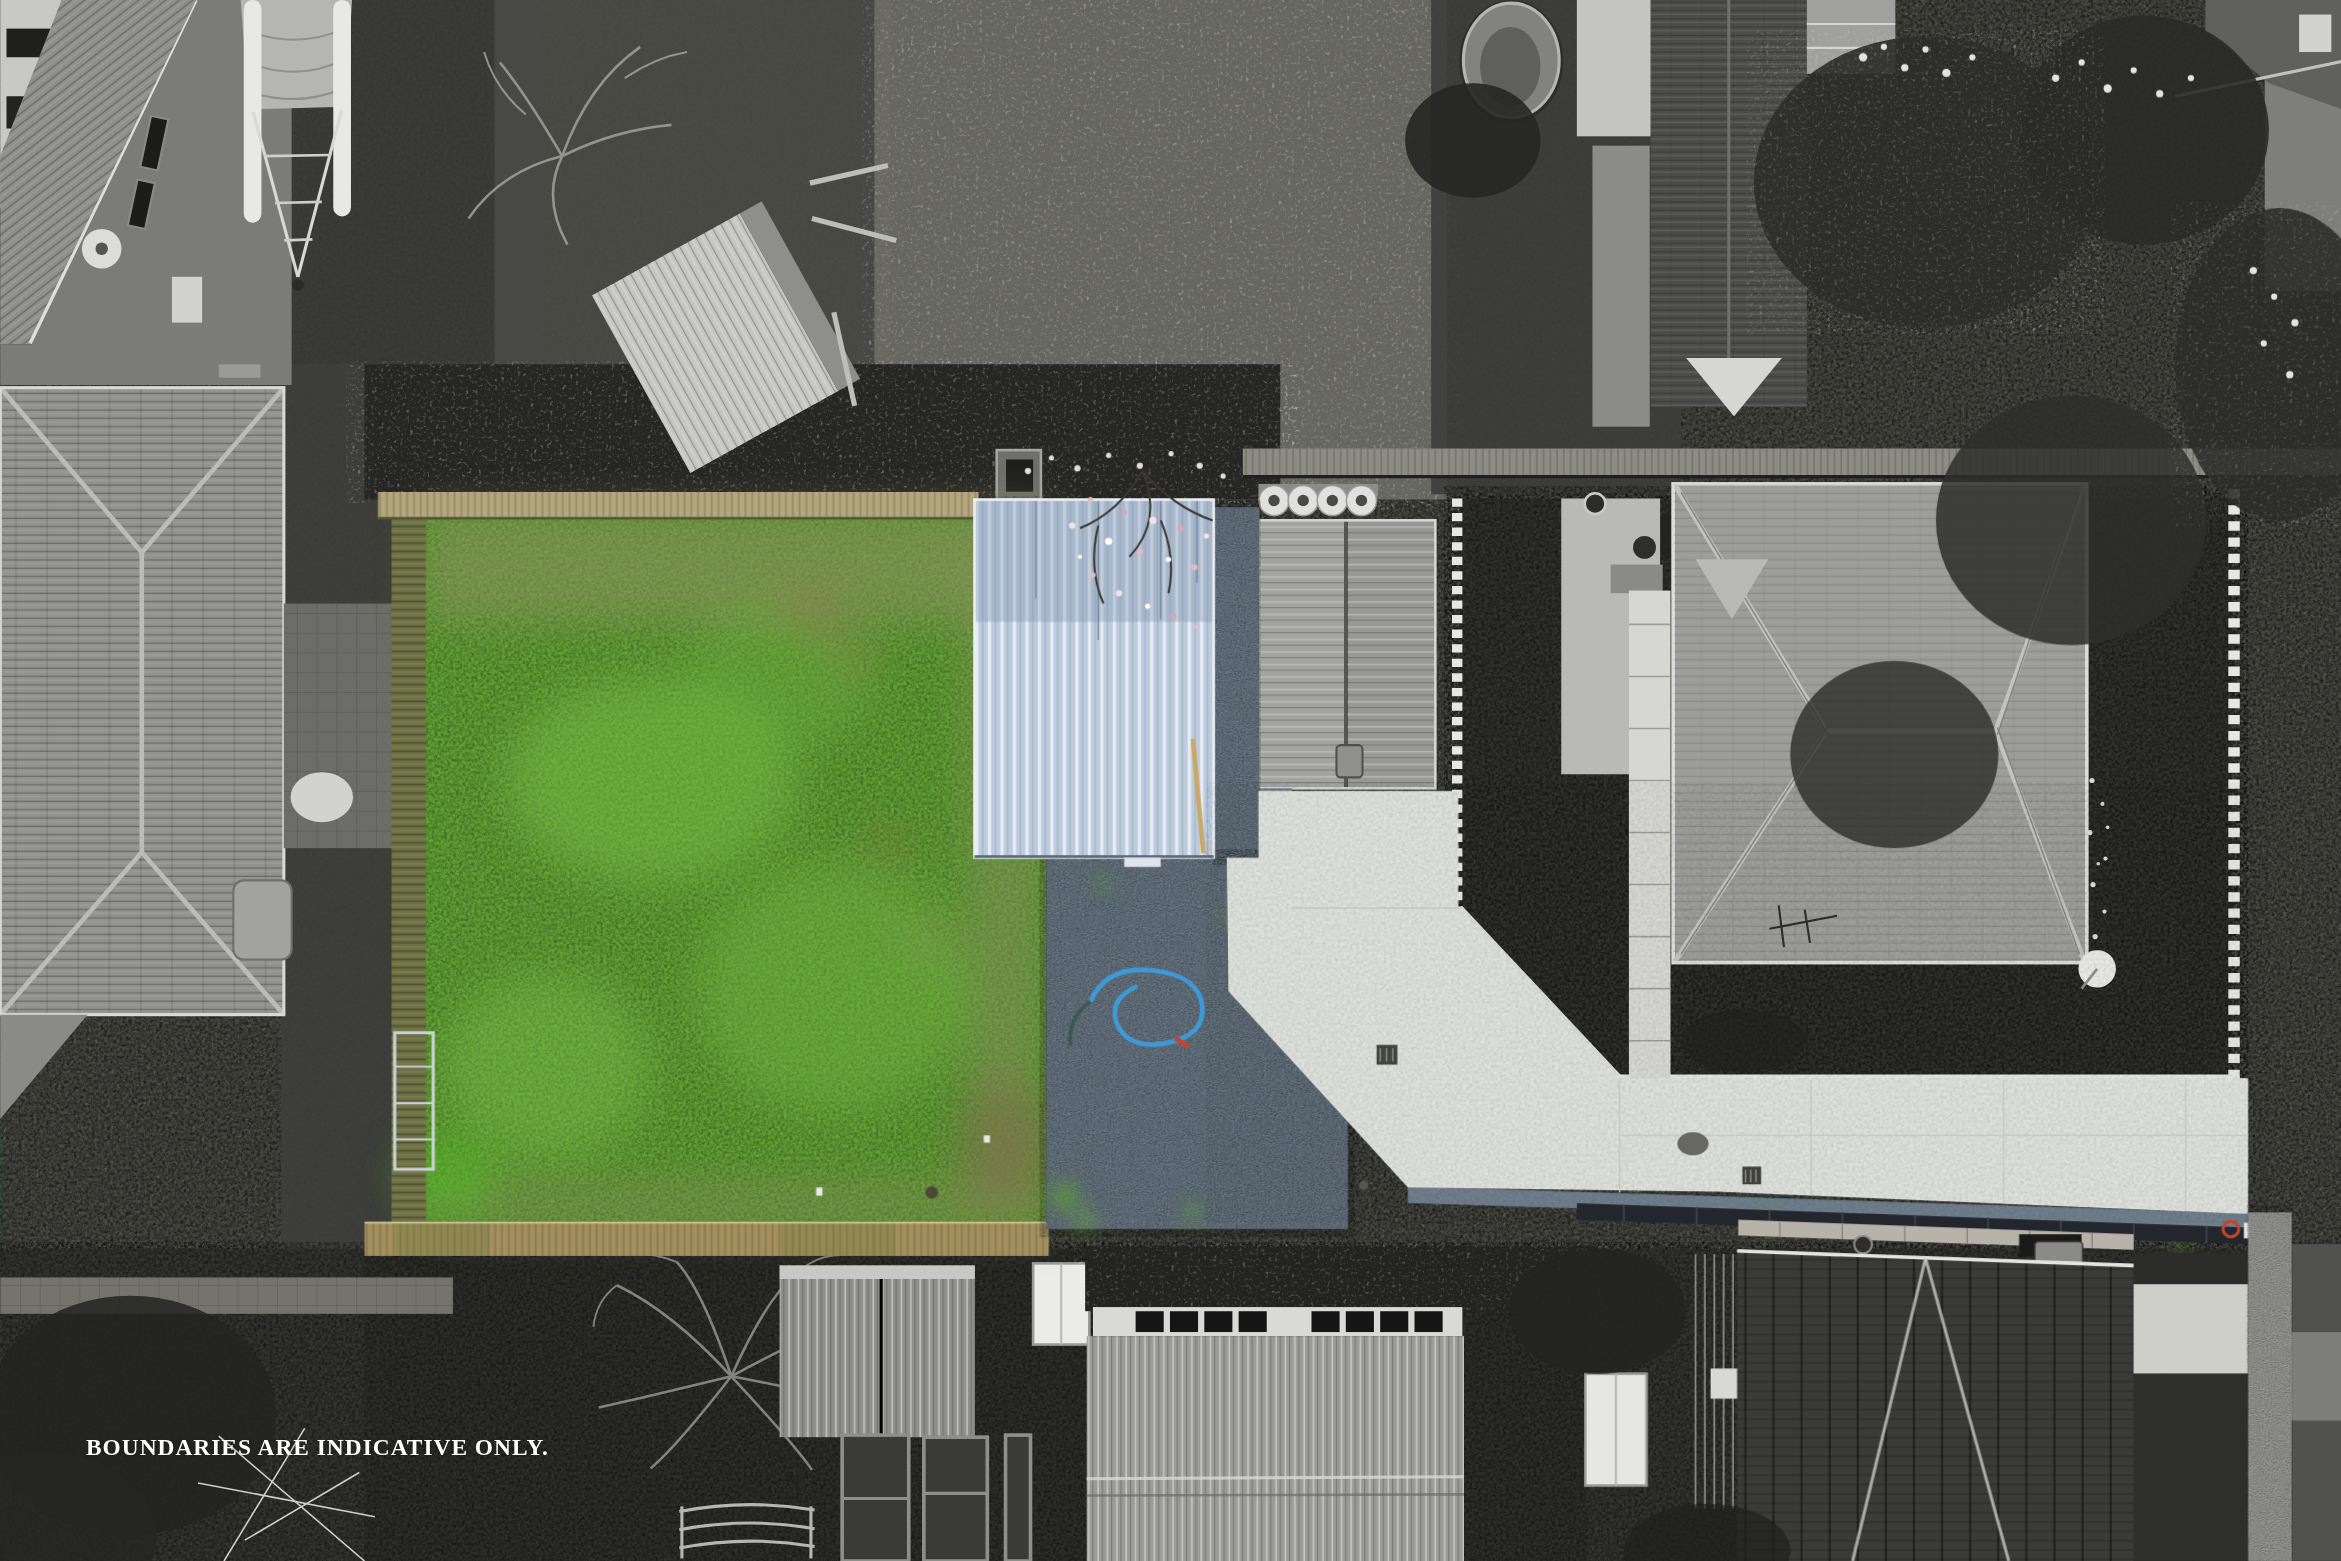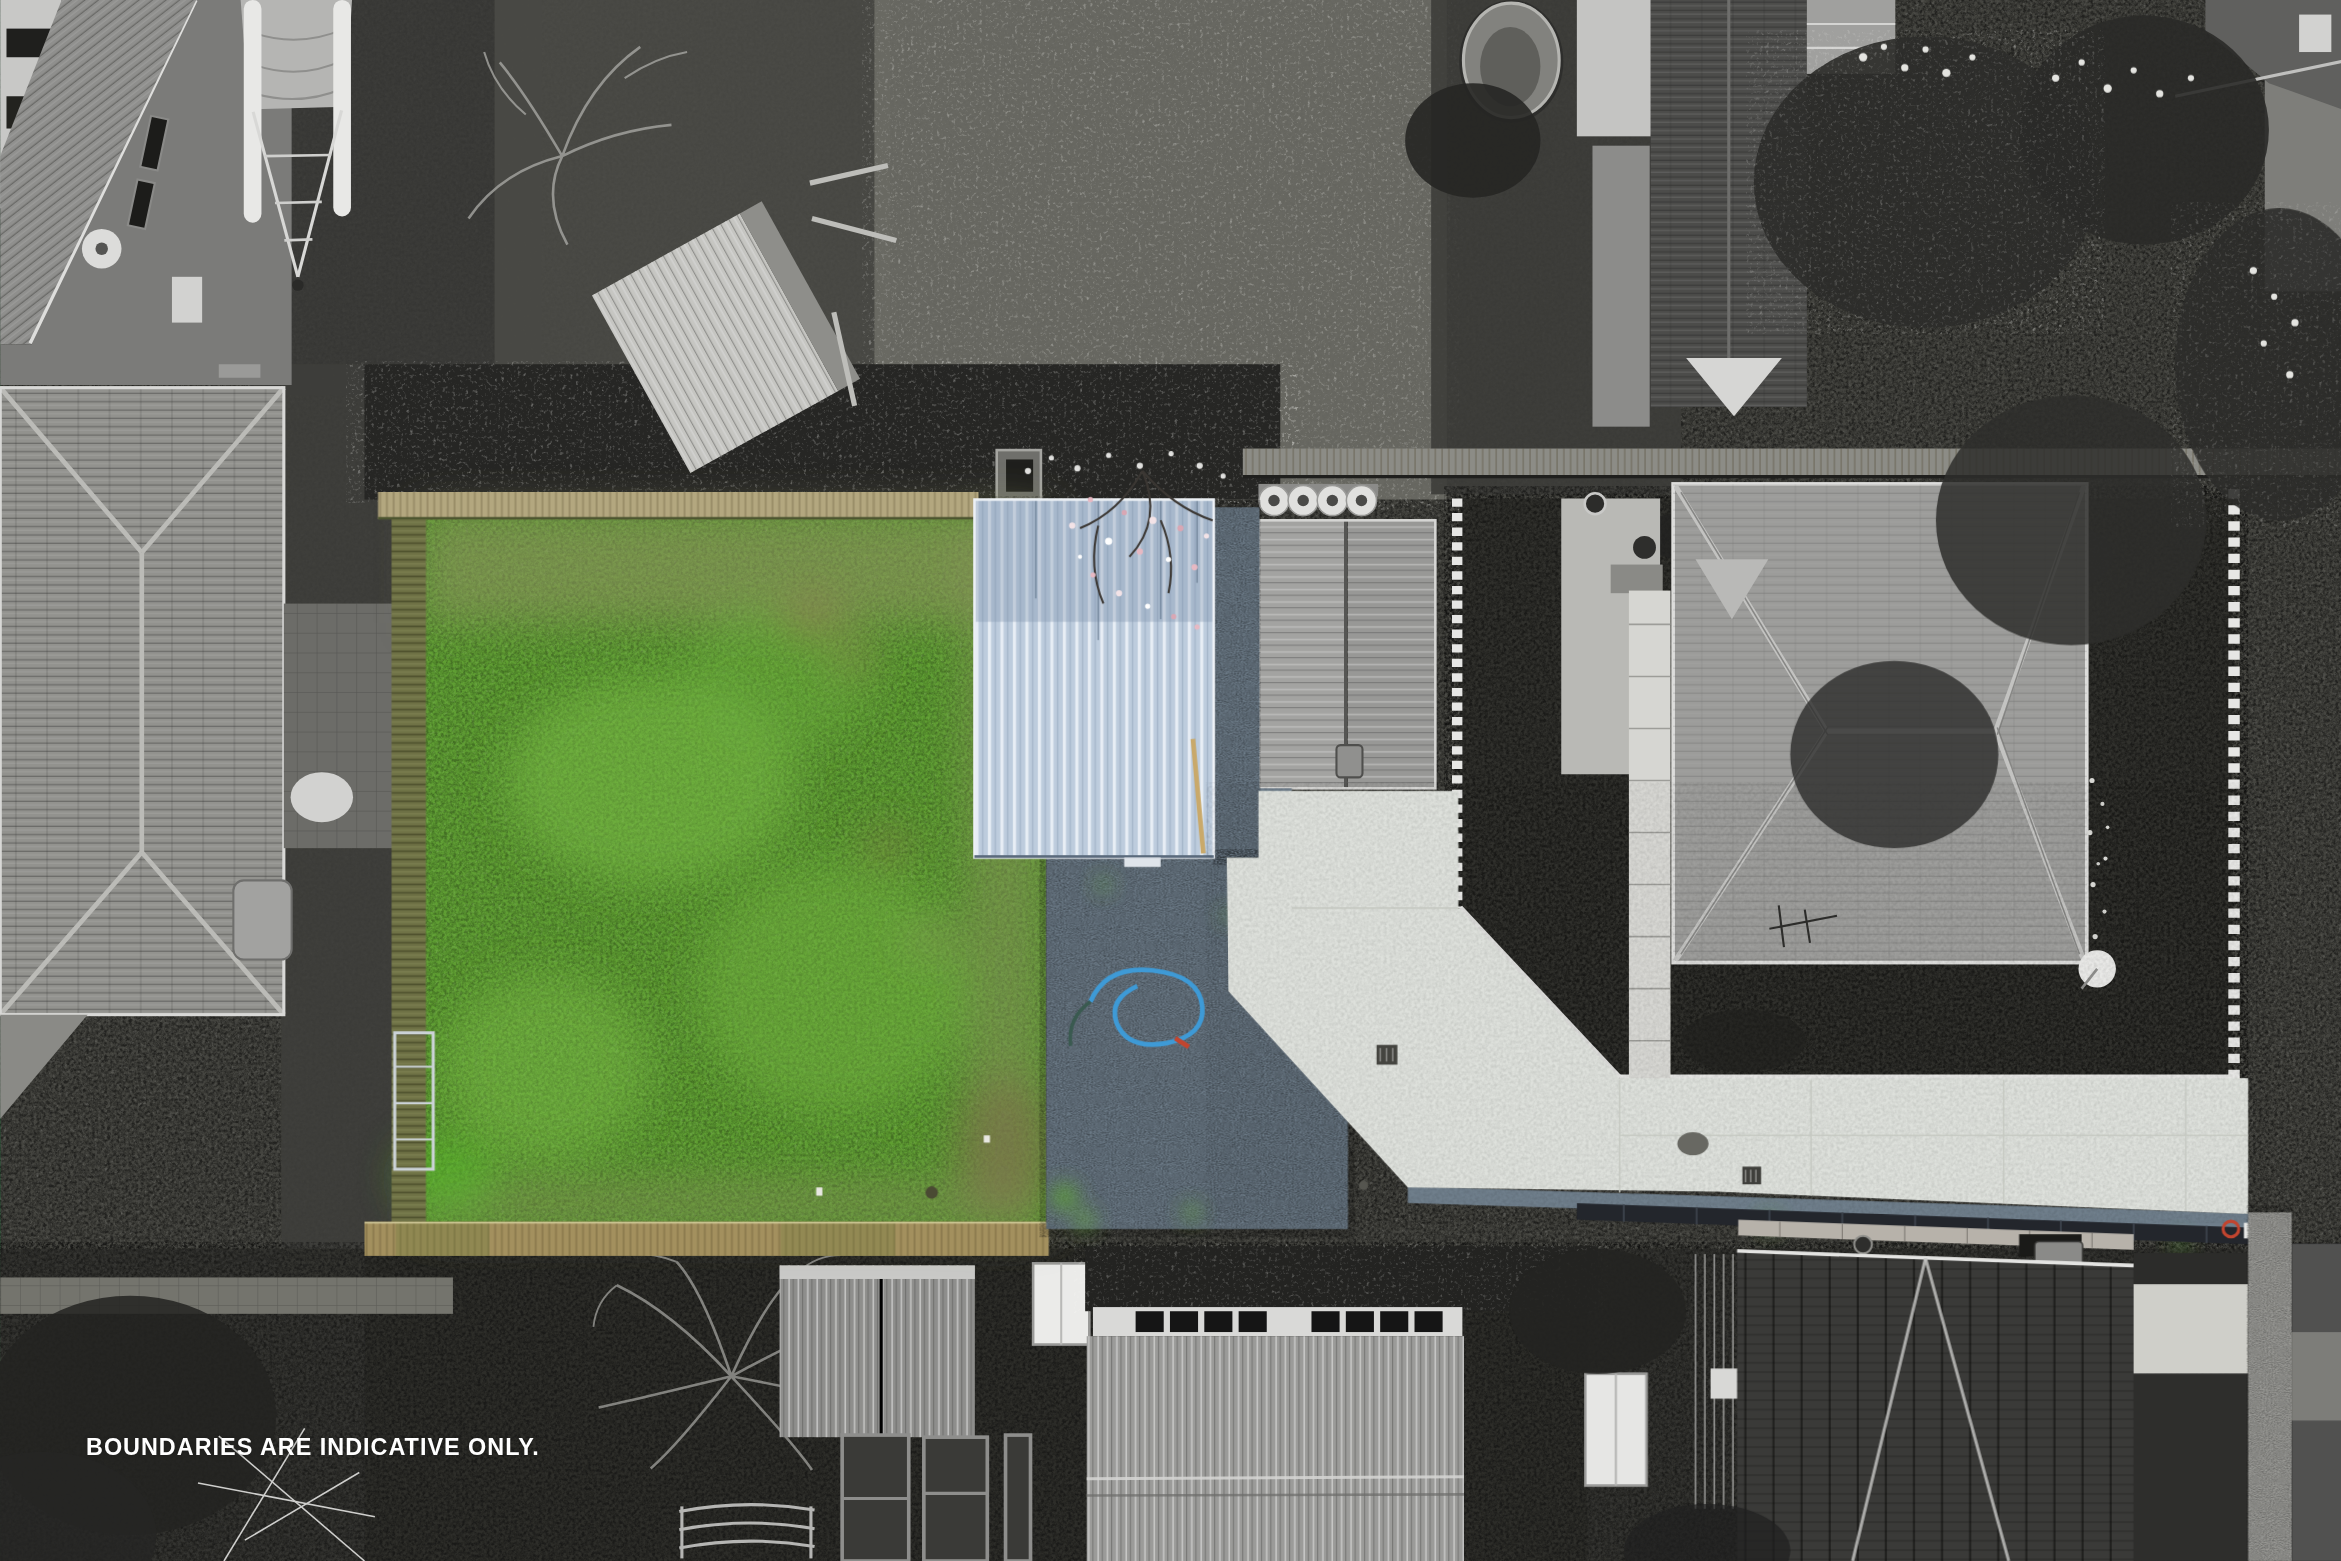--- a/index.html
+++ b/index.html
@@ -1,17 +1,17 @@
 <!DOCTYPE html>
 <html style="font-size:8.3px"><head>
 <meta charset="utf-8">
 <style>
   html,body{margin:0;padding:0;background:#2b2b29;}
   .stage{position:relative;width:2342px;height:1561px;overflow:hidden;background:#15803d;
-         font-family:Liberation Sans, sans-serif;}
+         font-family:Liberation Serif, serif;}
   .stage svg{position:absolute;inset:0;display:block;}
   .caption{position:absolute;left:86px;top:1434px;font-weight:bold;font-size:23.4px;
            letter-spacing:1px;color:#ffffff;white-space:nowrap;
            text-shadow:0 0 4.2px rgba(0,0,0,.25);}
 </style>
 </head>
 <body>
 
 <div class="stage">
 <svg width="2342" height="1561" viewBox="0 0 4500 3000" xmlns="http://www.w3.org/2000/svg">

